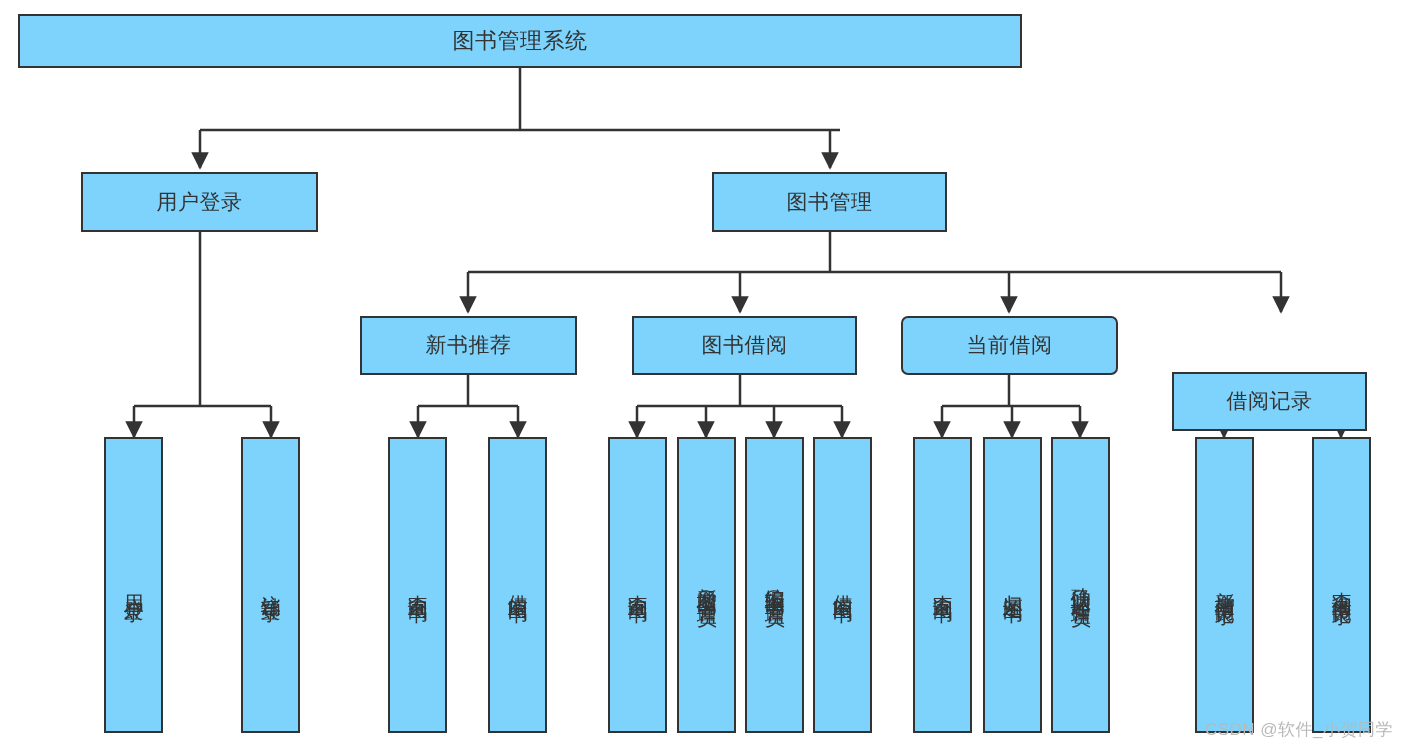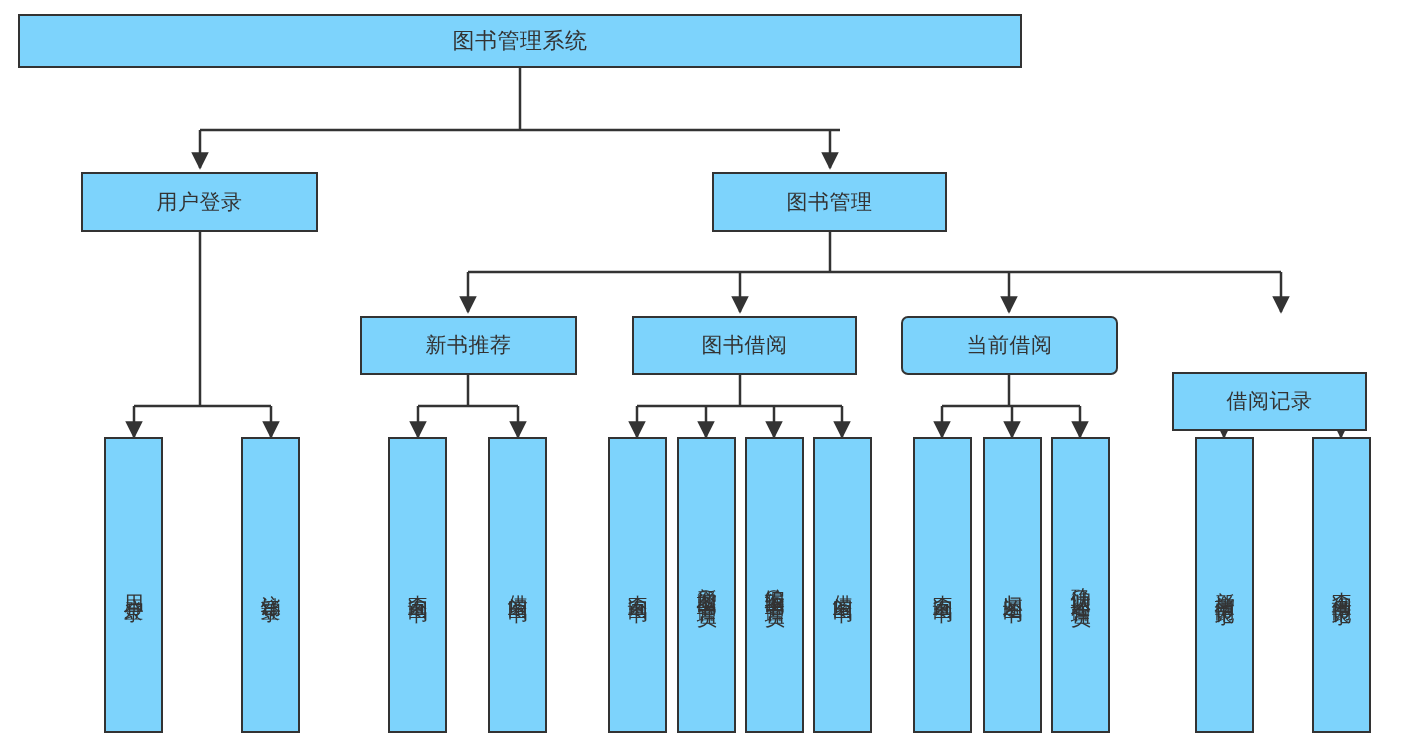--- a/index.html
+++ b/index.html
@@ -188,14 +188,15 @@
     <span class="label">确认归还（管理员）</span>
   </div>
 
   <div class="node vert" style="left:1195px; top:437px; width:59px; height:296px;">
     <span class="label">新增借阅记录</span>
   </div>
   <div class="node vert" style="left:1312px; top:437px; width:59px; height:296px;">
     <span class="label">查询借阅记录</span>
   </div>
 
+  <div id="watermark">CSDN @软件_小贺同学</div>
 
 </div>
 
 </body></html>

